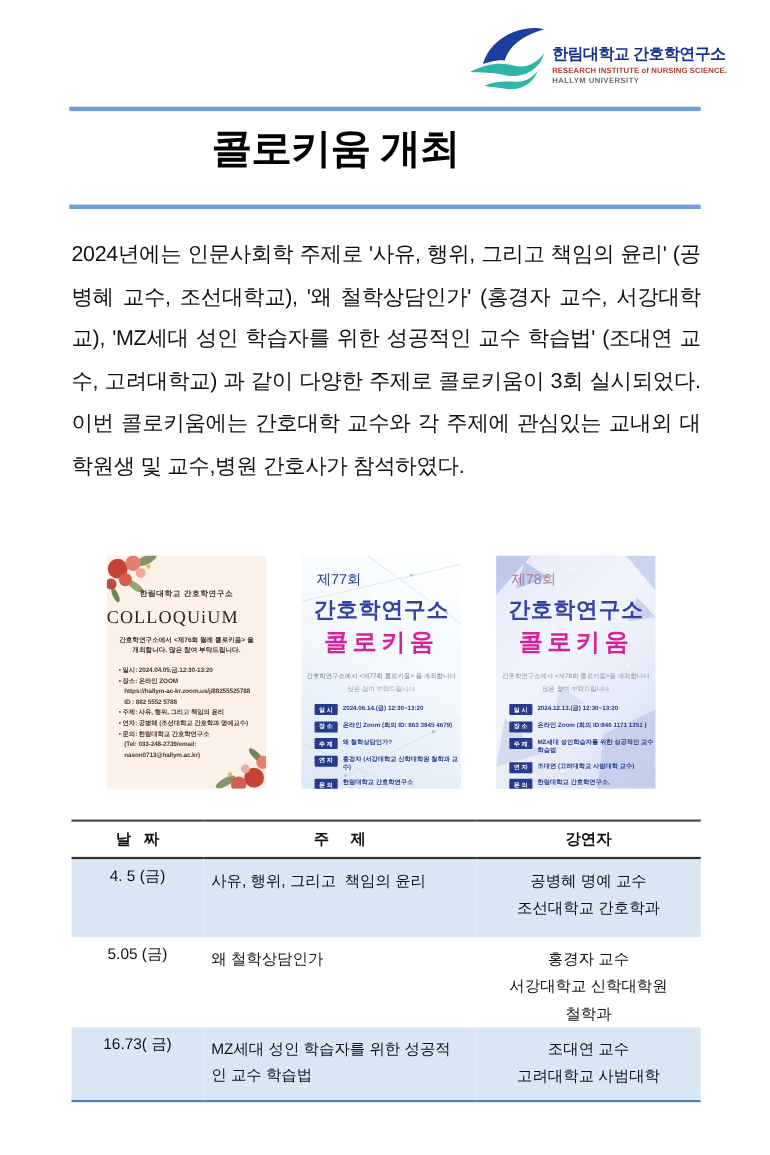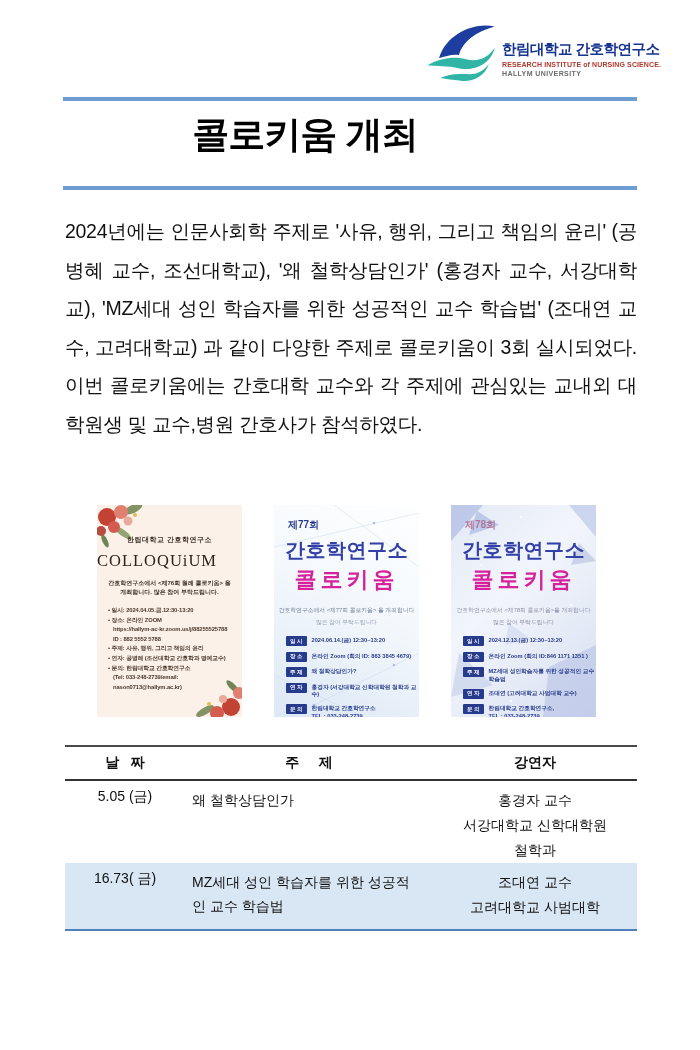--- a/index.html
+++ b/index.html
@@ -37,21 +37,21 @@
 
   .p1-org { padding-top:30px; text-align:center; font-size:7px; font-weight:bold; color:#3d2f27; letter-spacing:0.5px; }
   .p1-title { margin-top:6px; text-align:left; font-family:"Liberation Serif","DejaVu Serif",serif;
     font-size:16.5px; color:#2e241e; letter-spacing:1px; }
   .p1-intro { margin-top:8px; text-align:center; font-size:6px; font-weight:bold; color:#3d2f27; line-height:8.5px; white-space:pre-line; }
   .p1-list { margin-top:10px; padding-left:11px; padding-right:4px; font-size:5.8px; font-weight:600;
     color:#4a382c; line-height:9.6px; letter-spacing:-0.1px; }
   .p1-list .b::before { content:"• "; }
   .p1-list .c { padding-left:5px; }
 
-  .p23-round { margin:13px 0 0 14px; font-size:10px; font-weight:bold; }
+  .p23-round { margin:13px 0 0 14px; font-size:13px; font-weight:normal; }
   .poster-2 .p23-round { color:#273b8c; }
   .poster-3 .p23-round { color:#b0769a; }
   .p23-title1 { margin-top:5px; text-align:center; font-size:20px; font-weight:800; color:#3240a8; letter-spacing:0.5px; }
   .p23-title2 { margin-top:1px; text-align:center; font-size:22px; font-weight:800; color:#d6219c; letter-spacing:4px; }
   .p23-intro1 { margin-top:11px; text-align:center; font-size:5.8px; color:#6f7b96; }
   .p23-intro2 { margin-top:3px; text-align:center; font-size:5.8px; color:#98a1b6; }
   .poster-3 .p23-intro1, .poster-3 .p23-intro2 { color:#8f8fa8; }
   .p23-rows { margin:9px 0 0 12px; }
   .p23-row { display:flex; align-items:flex-start; margin-bottom:5.5px; }
   .p23-chip { flex:0 0 auto; background:#273b8c; color:#fff; font-size:5.5px; font-weight:bold;
@@ -244,20 +244,28 @@
         <col class="c3">
       </colgroup>
     <thead>
       <tr>
         <th>날   짜</th>
         <th>주     제</th>
         <th>강연자</th>
       </tr>
     </thead>
     <tbody>
+      <tr class="r1 stripe">
+        <td class="date">4. 5 (금)</td>
+        <td class="topic">사유, 행위, 그리고  책임의 윤리</td>
+        <td class="speaker">
+          <div>공병혜 명예 교수</div>
+          <div>조선대학교 간호학과</div>
+        </td>
+      </tr>
       <tr class="r2">
         <td class="date">5.05 (금)</td>
         <td class="topic">왜 철학상담인가</td>
         <td class="speaker">
           <div>홍경자 교수</div>
           <div>서강대학교 신학대학원</div>
           <div>철학과</div>
         </td>
       </tr>
       <tr class="r3 stripe">

